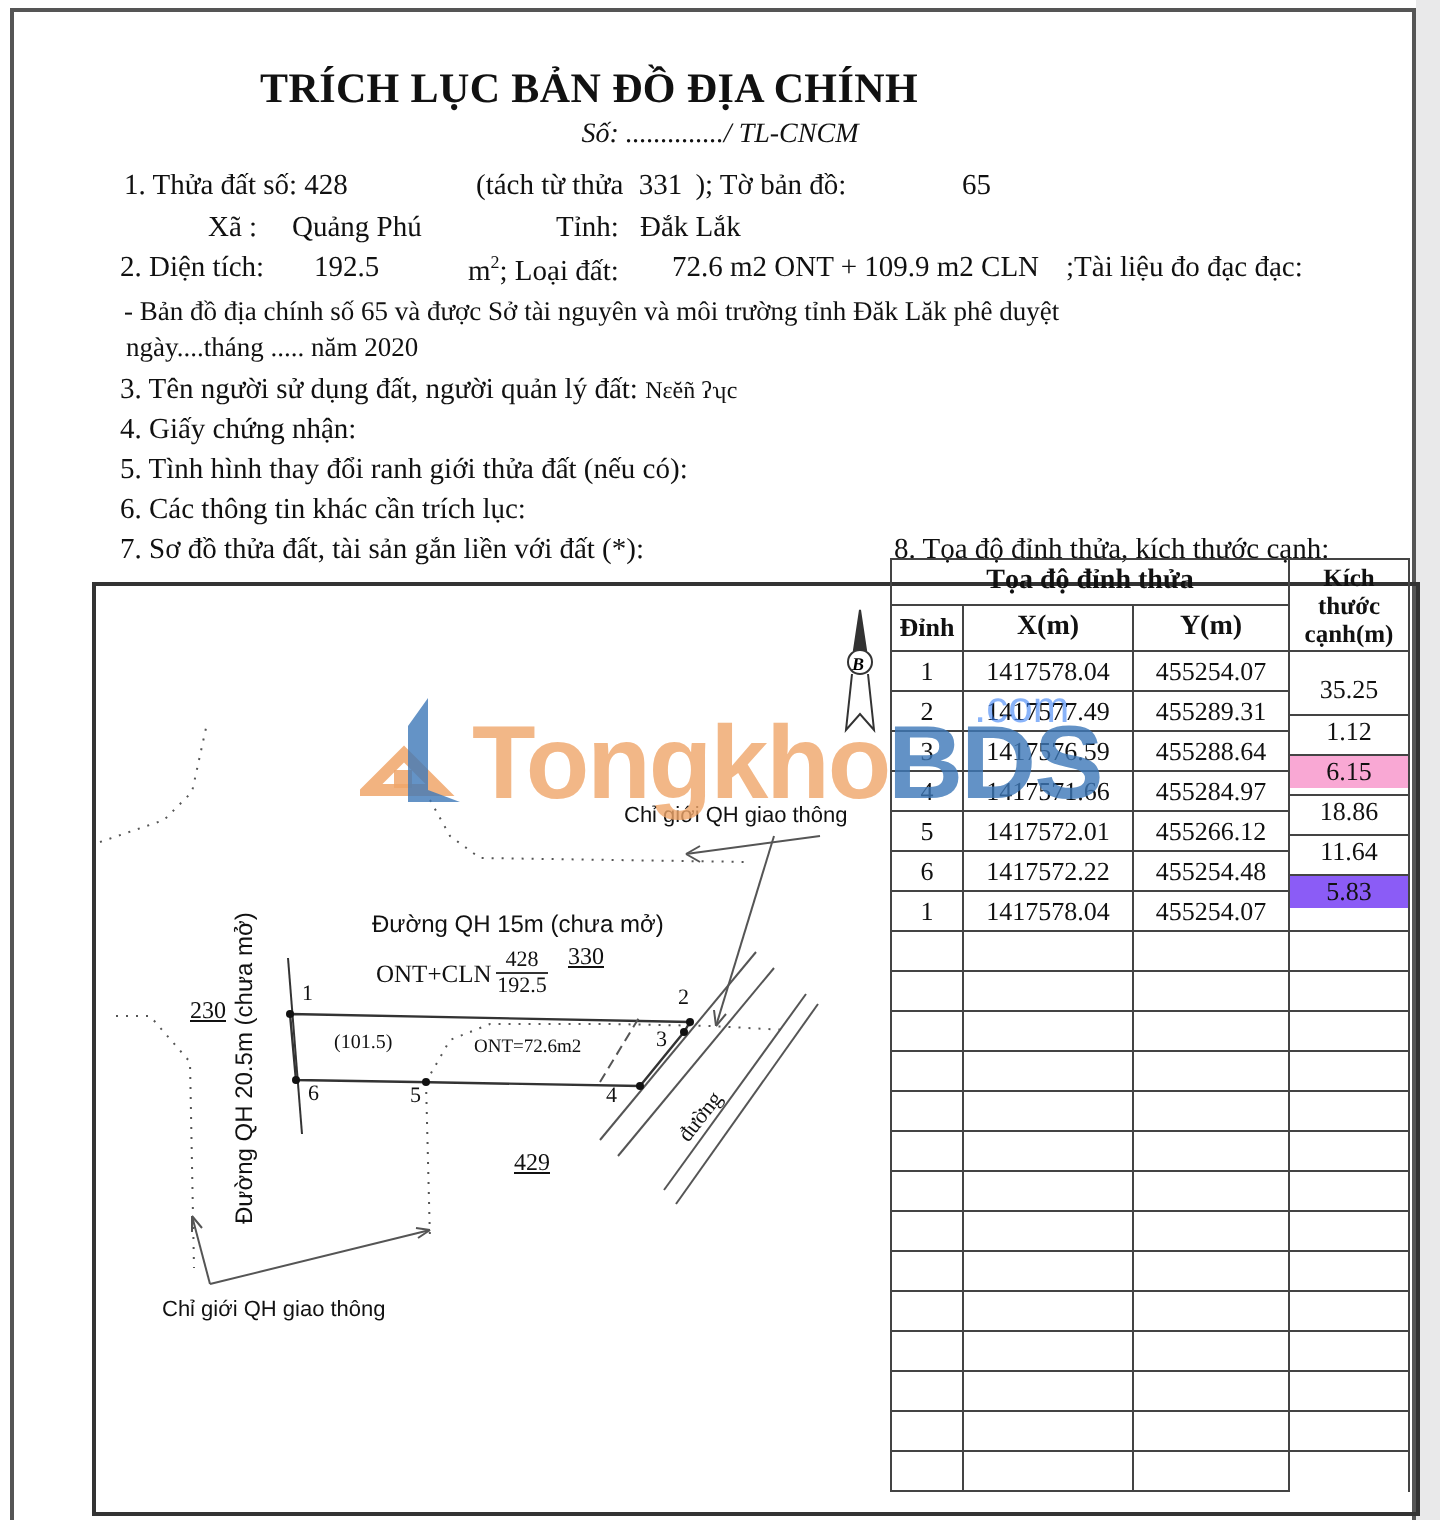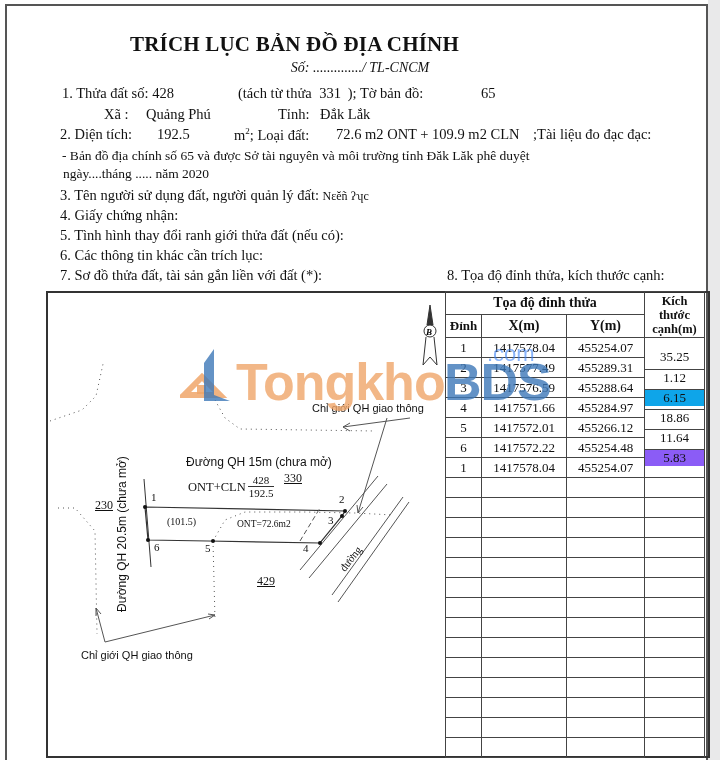--- a/index.html
+++ b/index.html
@@ -4,21 +4,21 @@
 <style>
   html,body{margin:0;padding:0;background:#fff;}
   body{width:720px;height:760px;position:relative;overflow:hidden;font-family:"Liberation Serif",serif;color:#111;}
   .frame{position:absolute;left:5px;top:4px;width:703px;height:760px;border-left:2px solid #555;border-right:2px solid #555;border-top:2px solid #555;box-sizing:border-box;}
   .rightshade{position:absolute;left:708px;top:0;width:12px;height:760px;background:#e9e9ea;}
   .title{position:absolute;left:0;width:589px;top:32px;text-align:center;font-weight:bold;font-size:21px;letter-spacing:0.2px;}
   .subtitle{position:absolute;left:0;width:720px;top:60px;text-align:center;font-style:italic;font-size:14px;}
   .line{position:absolute;font-size:14.5px;white-space:nowrap;}
   sup{font-size:9px;}
   .box{position:absolute;left:46px;top:291px;width:664px;height:467px;border:2px solid #333;box-sizing:border-box;}
-  table.coords{position:absolute;left:445px;top:291px;border-collapse:collapse;font-size:13px;}
+  table.coords{position:absolute;left:445px;top:279px;border-collapse:collapse;font-size:13px;}
   table.coords td,table.coords th{border:1px solid #444;padding:0;text-align:center;height:19px;}
   table.coords th{font-weight:bold;font-size:14px;}
   .diag{position:absolute;left:48px;top:293px;width:396px;height:462px;}
   .sans{font-family:"Liberation Sans",sans-serif;}
   .wm{position:absolute;pointer-events:none;}
 </style>
 </head>
 <body>
 
 <div class="rightshade"></div>
@@ -173,21 +173,21 @@
         <td>455288.64</td>
         <td style="border-top: none; border-bottom: none; position: relative;">
           <div style="position: absolute; left: 0px; right: 0px; top: -9px; border-top: 1px solid rgb(68, 68, 68); background: rgb(255, 255, 255);">1.12</div>
         </td>
       </tr>
       <tr>
         <td>4</td>
         <td>1417571.66</td>
         <td>455284.97</td>
         <td style="border-top: none; border-bottom: none; position: relative;">
-          <div style="position: absolute; left: 0px; right: 0px; top: -9px; border-top: 1px solid rgb(68, 68, 68); background: #0ea5e9;">6.15</div>
+          <div style="position: absolute; left: 0px; right: 0px; top: -9px; border-top: 1px solid rgb(68, 68, 68); background: #f9a8d4;">6.15</div>
         </td>
       </tr>
       <tr>
         <td>5</td>
         <td>1417572.01</td>
         <td>455266.12</td>
         <td style="border-top: none; border-bottom: none; position: relative;">
           <div style="position: absolute; left: 0px; right: 0px; top: -9px; border-top: 1px solid rgb(68, 68, 68); background: rgb(255, 255, 255);">18.86</div>
         </td>
       </tr>

